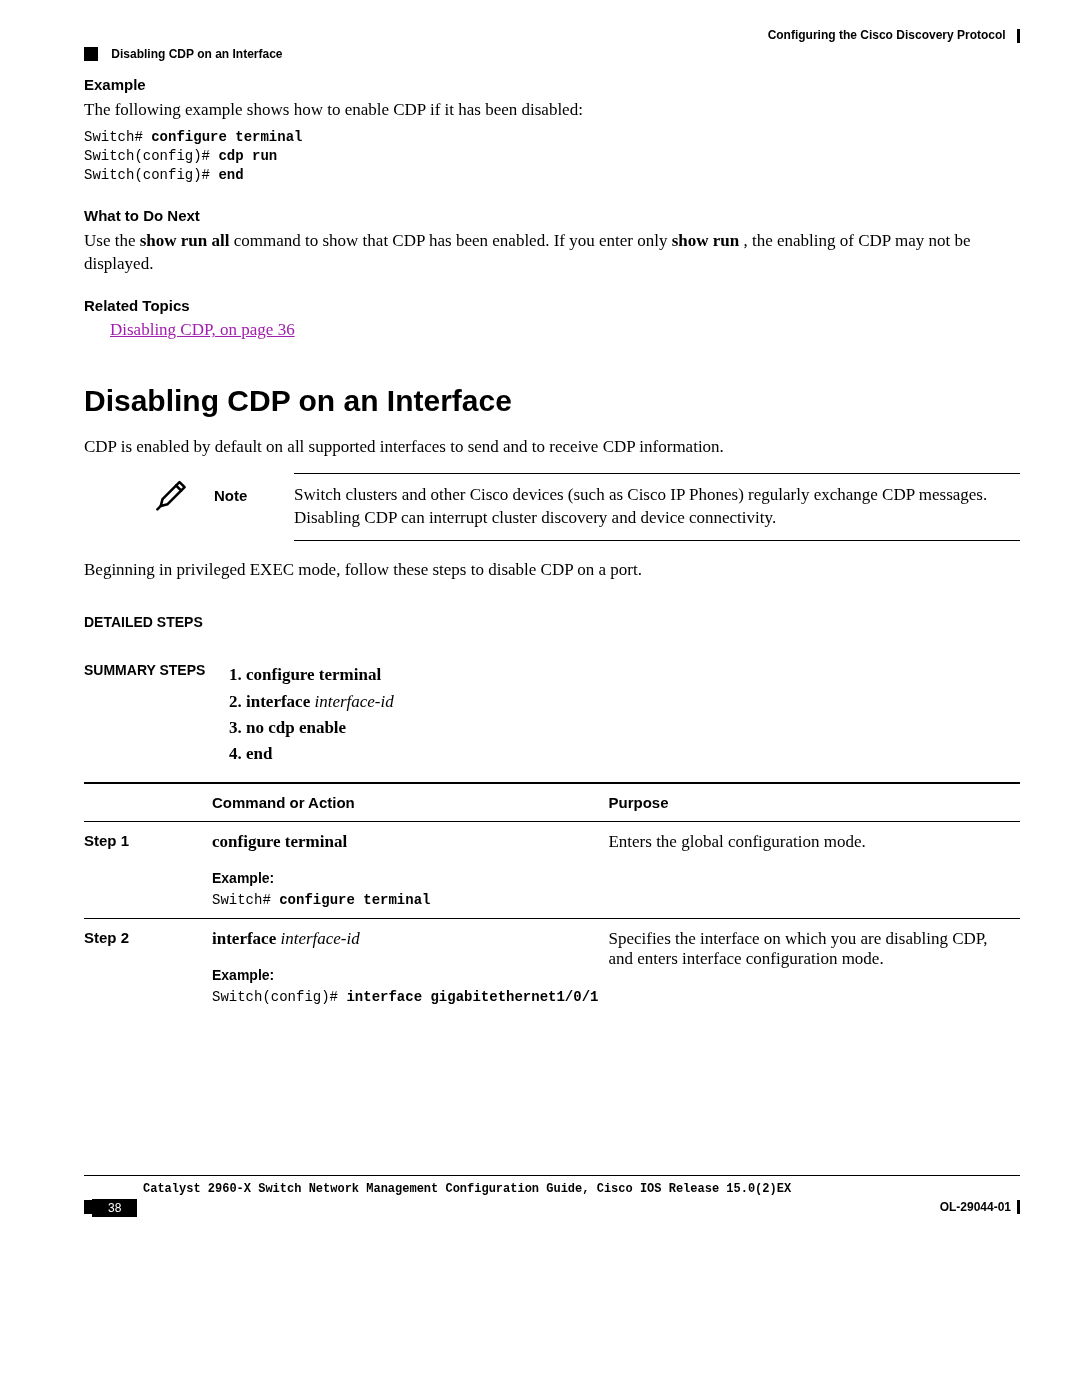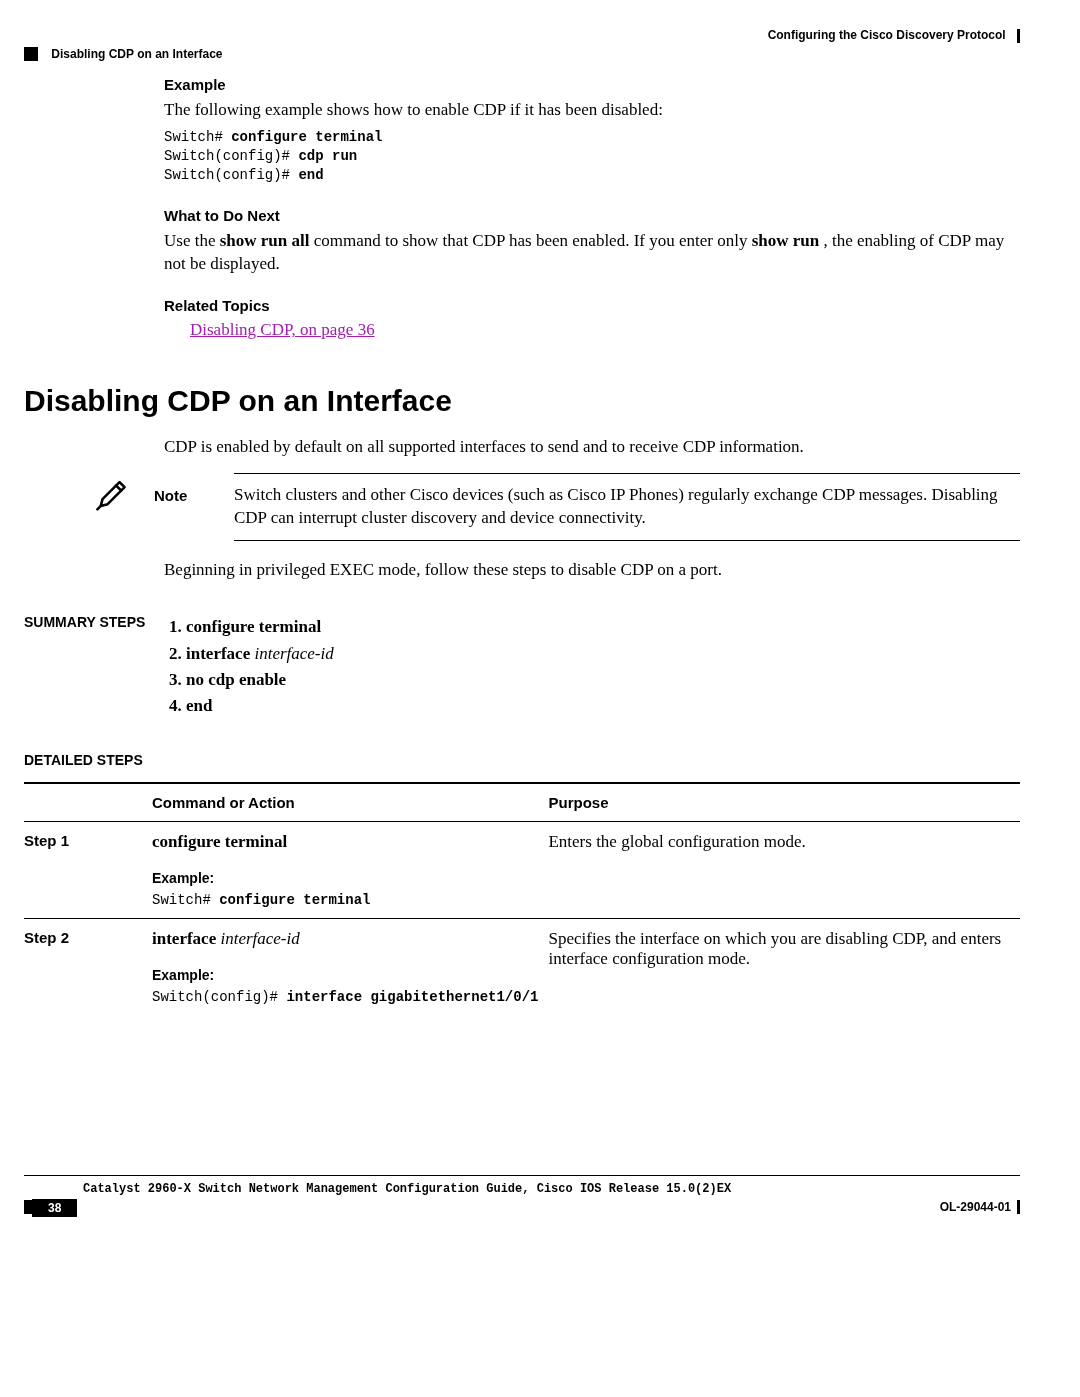--- a/index.html
+++ b/index.html
@@ -5,21 +5,21 @@
   body {
     margin: 0;
     padding: 0;
     background: #fff;
     font-family: "Times New Roman", Times, serif;
     color: #000;
     width: 1080px;
   }
   .page {
     position: relative;
-    padding: 28px 60px 40px 24px;
+    padding: 28px 60px 40px 84px;
     box-sizing: border-box;
   }
   
   .top-header {
     position: relative;
     height: 26px;
     margin-bottom: 22px;
     font-family: Arial, Helvetica, sans-serif;
     font-size: 12px;
     font-weight: bold;
@@ -52,21 +52,20 @@
   }
   .top-header-left .text {
     vertical-align: middle;
     font-weight: bold;
   }
   
   .content {
     margin-left: 0;
   }
   .body-indent {
-    margin-left: 140px;
   }
   .subhead {
     font-family: Arial, Helvetica, sans-serif;
     font-weight: bold;
     font-size: 15px;
     margin-top: 22px;
     margin-bottom: 6px;
   }
   .body-text {
     font-size: 17px;
@@ -222,21 +221,21 @@
     position: relative;
     height: 18px;
   }
   .page-num-box {
     position: absolute;
     left: 8px;
     top: -1px;
     padding: 2px 16px;
     background: #000;
     color: #fff;
-    font-weight: bold;
+    font-weight: normal;
     font-size: 12px;
   }
   .footer-right {
     position: absolute;
     right: 0;
     top: 0;
     text-align: center;
   }
   .black-square-sm {
     display: inline-block;
@@ -311,34 +310,34 @@
           </svg>
         </span>
       </div>
       <div class="note-label-col">Note</div>
       <div class="note-content-col">Switch clusters and other Cisco devices (such as Cisco IP Phones) regularly exchange CDP messages. Disabling CDP can interrupt cluster discovery and device connectivity.</div>
     </div>
 
     <div class="body-indent body-text" style="margin-top:18px;">Beginning in privileged EXEC mode, follow these steps to disable CDP on a port.</div>
 
     <div class="steps-block">
+      <div class="steps-label">DETAILED STEPS</div>
+      <div class="steps-content"></div>
+    </div>
+
+    <div class="steps-block">
       <div class="steps-label">SUMMARY STEPS</div>
       <div class="steps-content">
         <ol class="summary-ol">
           <li><span>configure terminal</span></li>
           <li><span>interface</span> <span class="italic">interface-id</span></li>
           <li><span>no cdp enable</span></li>
           <li><span>end</span></li>
         </ol>
       </div>
-    </div>
-
-    <div class="steps-block">
-      <div class="steps-label">DETAILED STEPS</div>
-      <div class="steps-content"></div>
     </div>
 
     <table class="detailed-table">
       <thead>
         <tr>
           <th class="col-step"></th>
           <th class="col-cmd">Command or Action</th>
           <th>Purpose</th>
         </tr>
       </thead>

